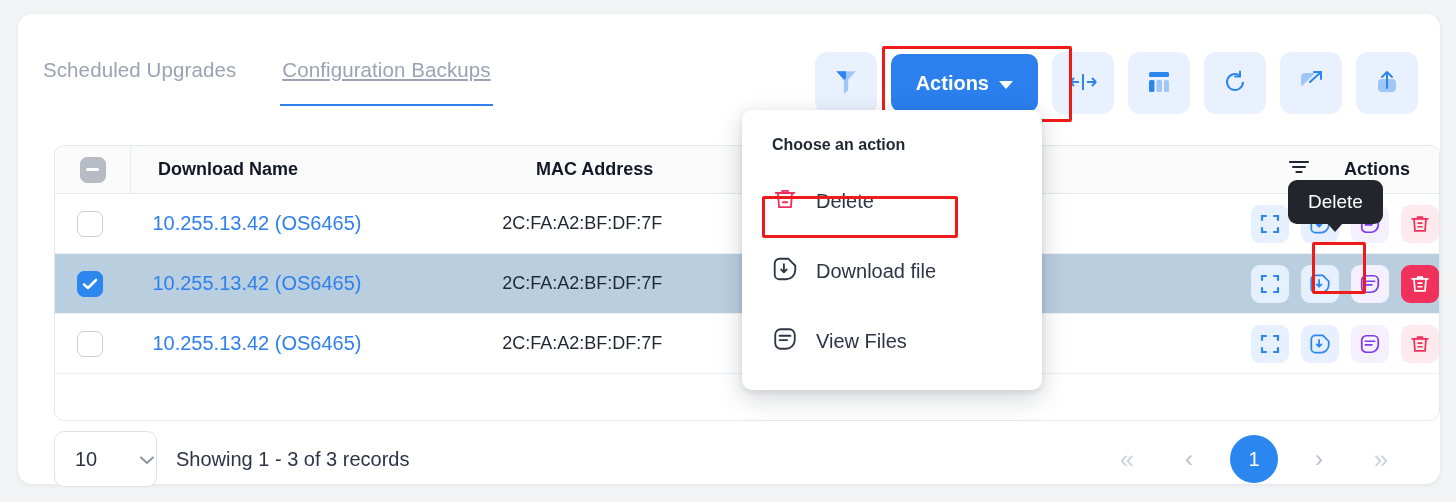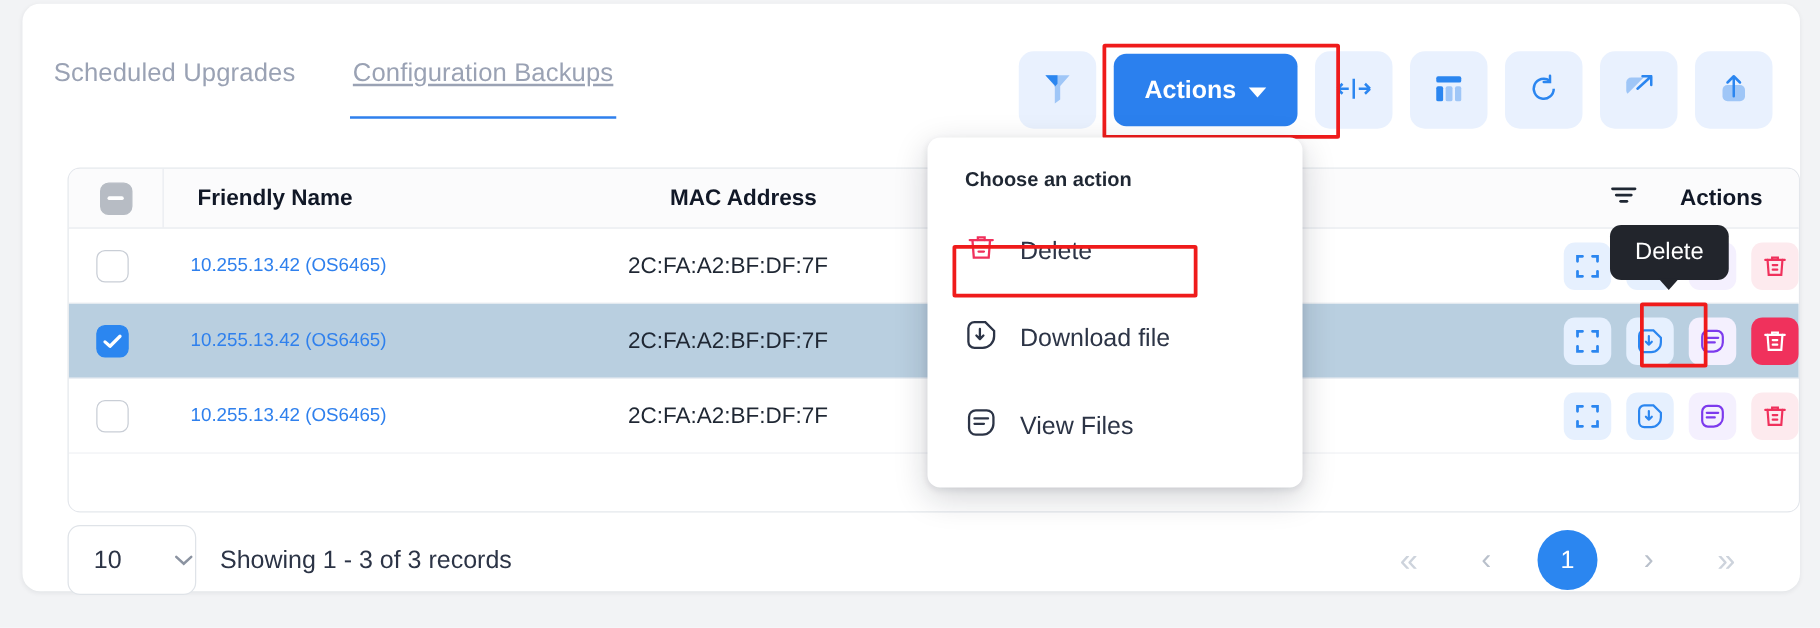--- a/index.html
+++ b/index.html
@@ -10,21 +10,21 @@
     font-family: "Liberation Sans", sans-serif;
     overflow: hidden;
   }
   .page {
     position: relative;
     width: 1456px; height: 502px;
     background: #f2f3f5;
   }
   .card {
     position: absolute;
-    left: 18px; top: 3px;
+    left: 18px; top: 14px;
     width: 1422px; height: 470px;
     background: #ffffff;
     border-radius: 14px;
     box-shadow: 0 1px 4px rgba(16,24,40,.07);
   }
 
   
   .tabs {
     position: absolute; left: 23px; top: 44px;
     display: flex; align-items: flex-start; gap: 42px;
@@ -104,21 +104,21 @@
   .col-actions { flex: 1; padding-left: 10px; }
 
   .trow {
     display: flex; align-items: center;
     height: 60px;
     border-bottom: 1px solid #eef0f3;
     background: #fff;
   }
   .trow.selected { background: #b9cfe0; }
   .trow .col-check { border-right: 1px solid transparent; }
-  .cell-name { width: 405px; padding-left: 27px; color: #2f80ed; font-size: 15px; }
+  .cell-name { width: 405px; padding-left: 27px; color: #2f80ed; font-size: 20px; }
   .cell-mac  { width: 520px; color: #1f2733; font-size: 18px; }
   .cell-spacer { width: 278px; }
   .cell-actions { flex: 1; display: flex; align-items: center; gap: 12px; padding-left: 10px; }
 
   .tfoot-empty { height: 46px; background: #fff; }
 
   
   .cbox {
     width: 26px; height: 26px;
     border-radius: 7px;
@@ -305,21 +305,21 @@
           </svg>
         </span>
       </button>
     </div>
 
     <div class="table">
       <div class="thead">
         <div class="th col-check">
           <div class="cbox indeterminate"></div>
         </div>
-        <div class="th col-name">Friendly Name</div>
+        <div class="th col-name">Download Name</div>
         <div class="th col-mac">MAC Address</div>
         <div class="th col-filter">
           <span>
             <svg width="26" height="20" viewBox="0 0 26 20" stroke="#1f2733" stroke-width="2.2" stroke-linecap="round">
               <path d="M4 5 H22"></path>
                 <path d="M7 10 H19"></path>
                 <path d="M10.5 15 H15.5"></path>
             </svg>
           </span>
         </div>

